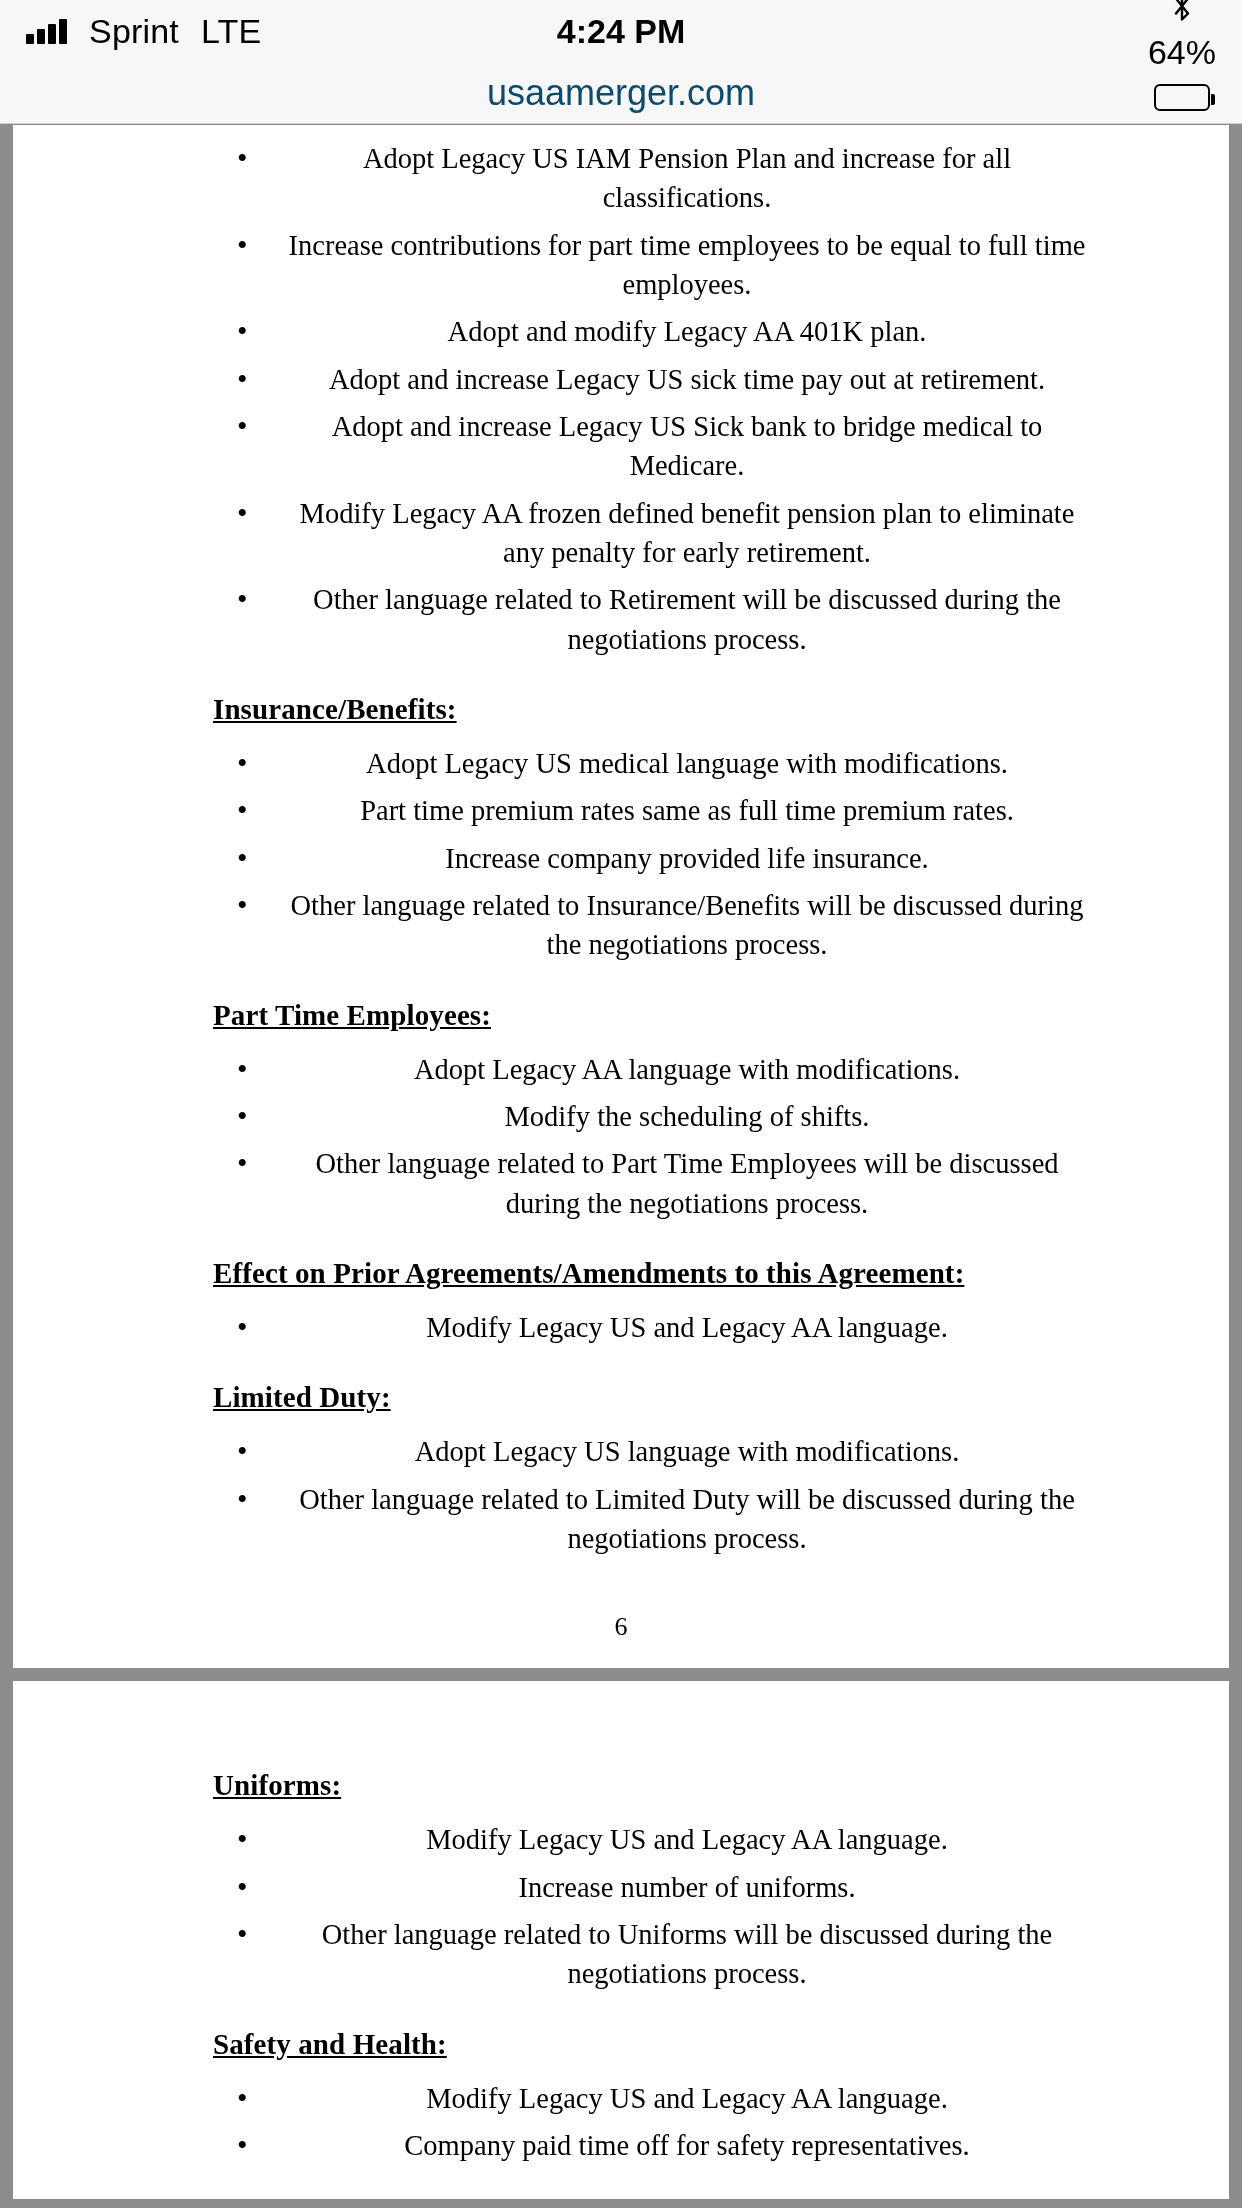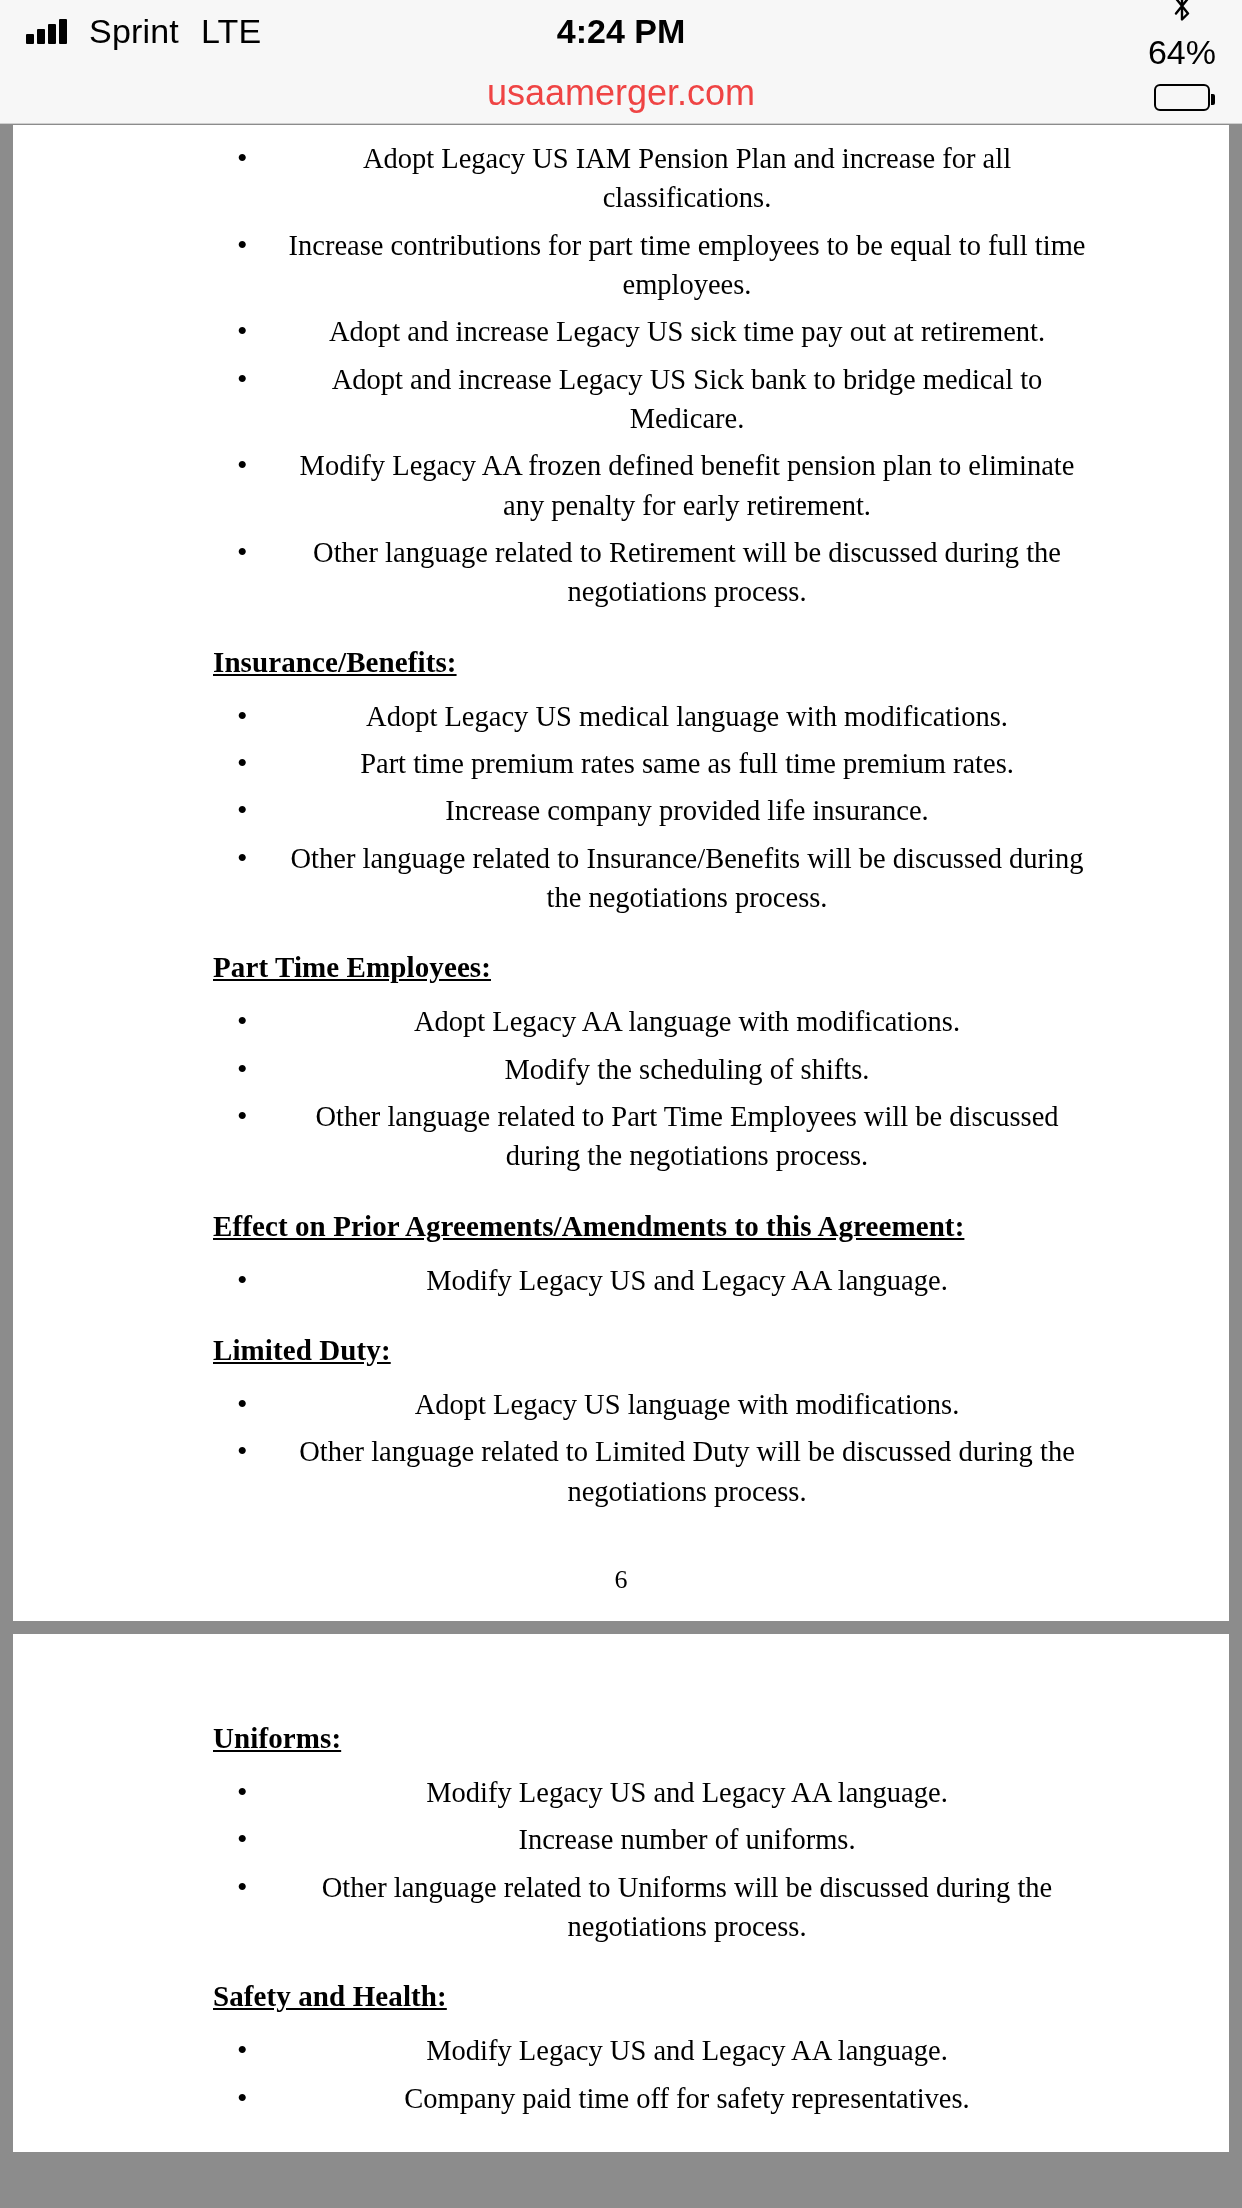--- a/index.html
+++ b/index.html
@@ -95,21 +95,21 @@
   .urlbar {
     height: 62px;
     background: #f7f7f7;
     display: flex;
     align-items: center;
     justify-content: center;
     border-bottom: 1px solid #cfcfcf;
   }
   .urlbar .url {
     font-size: 36px;
-    color: #ef4444;
+    color: #0c4a6e;
   }
 
   
   .pages {
     position: absolute;
     top: 125px;
     left: 0;
     width: 1242px;
     bottom: 0;
     overflow: hidden;
@@ -206,20 +206,21 @@
   </div>
 
   <div class="pages">
 
     <div class="page first">
       <div class="page-inner">
 
         <ul class="bullets">
           <li>Adopt Legacy US IAM Pension Plan and increase for all classifications.</li>
           <li>Increase contributions for part time employees to be equal to full time employees.</li>
+          <li>Adopt and modify Legacy AA 401K plan.</li>
           <li>Adopt and increase Legacy US sick time pay out at retirement.</li>
           <li>Adopt and increase Legacy US Sick bank to bridge medical to Medicare.</li>
           <li>Modify Legacy AA frozen defined benefit pension plan to eliminate any penalty for early retirement.</li>
           <li>Other language related to Retirement will be discussed during the negotiations process.</li>
         </ul>
 
         <h2 class="sec">Insurance/Benefits:</h2>
         <ul class="bullets">
           <li>Adopt Legacy US medical language with modifications.</li>
           <li>Part time premium rates same as full time premium rates.</li>

